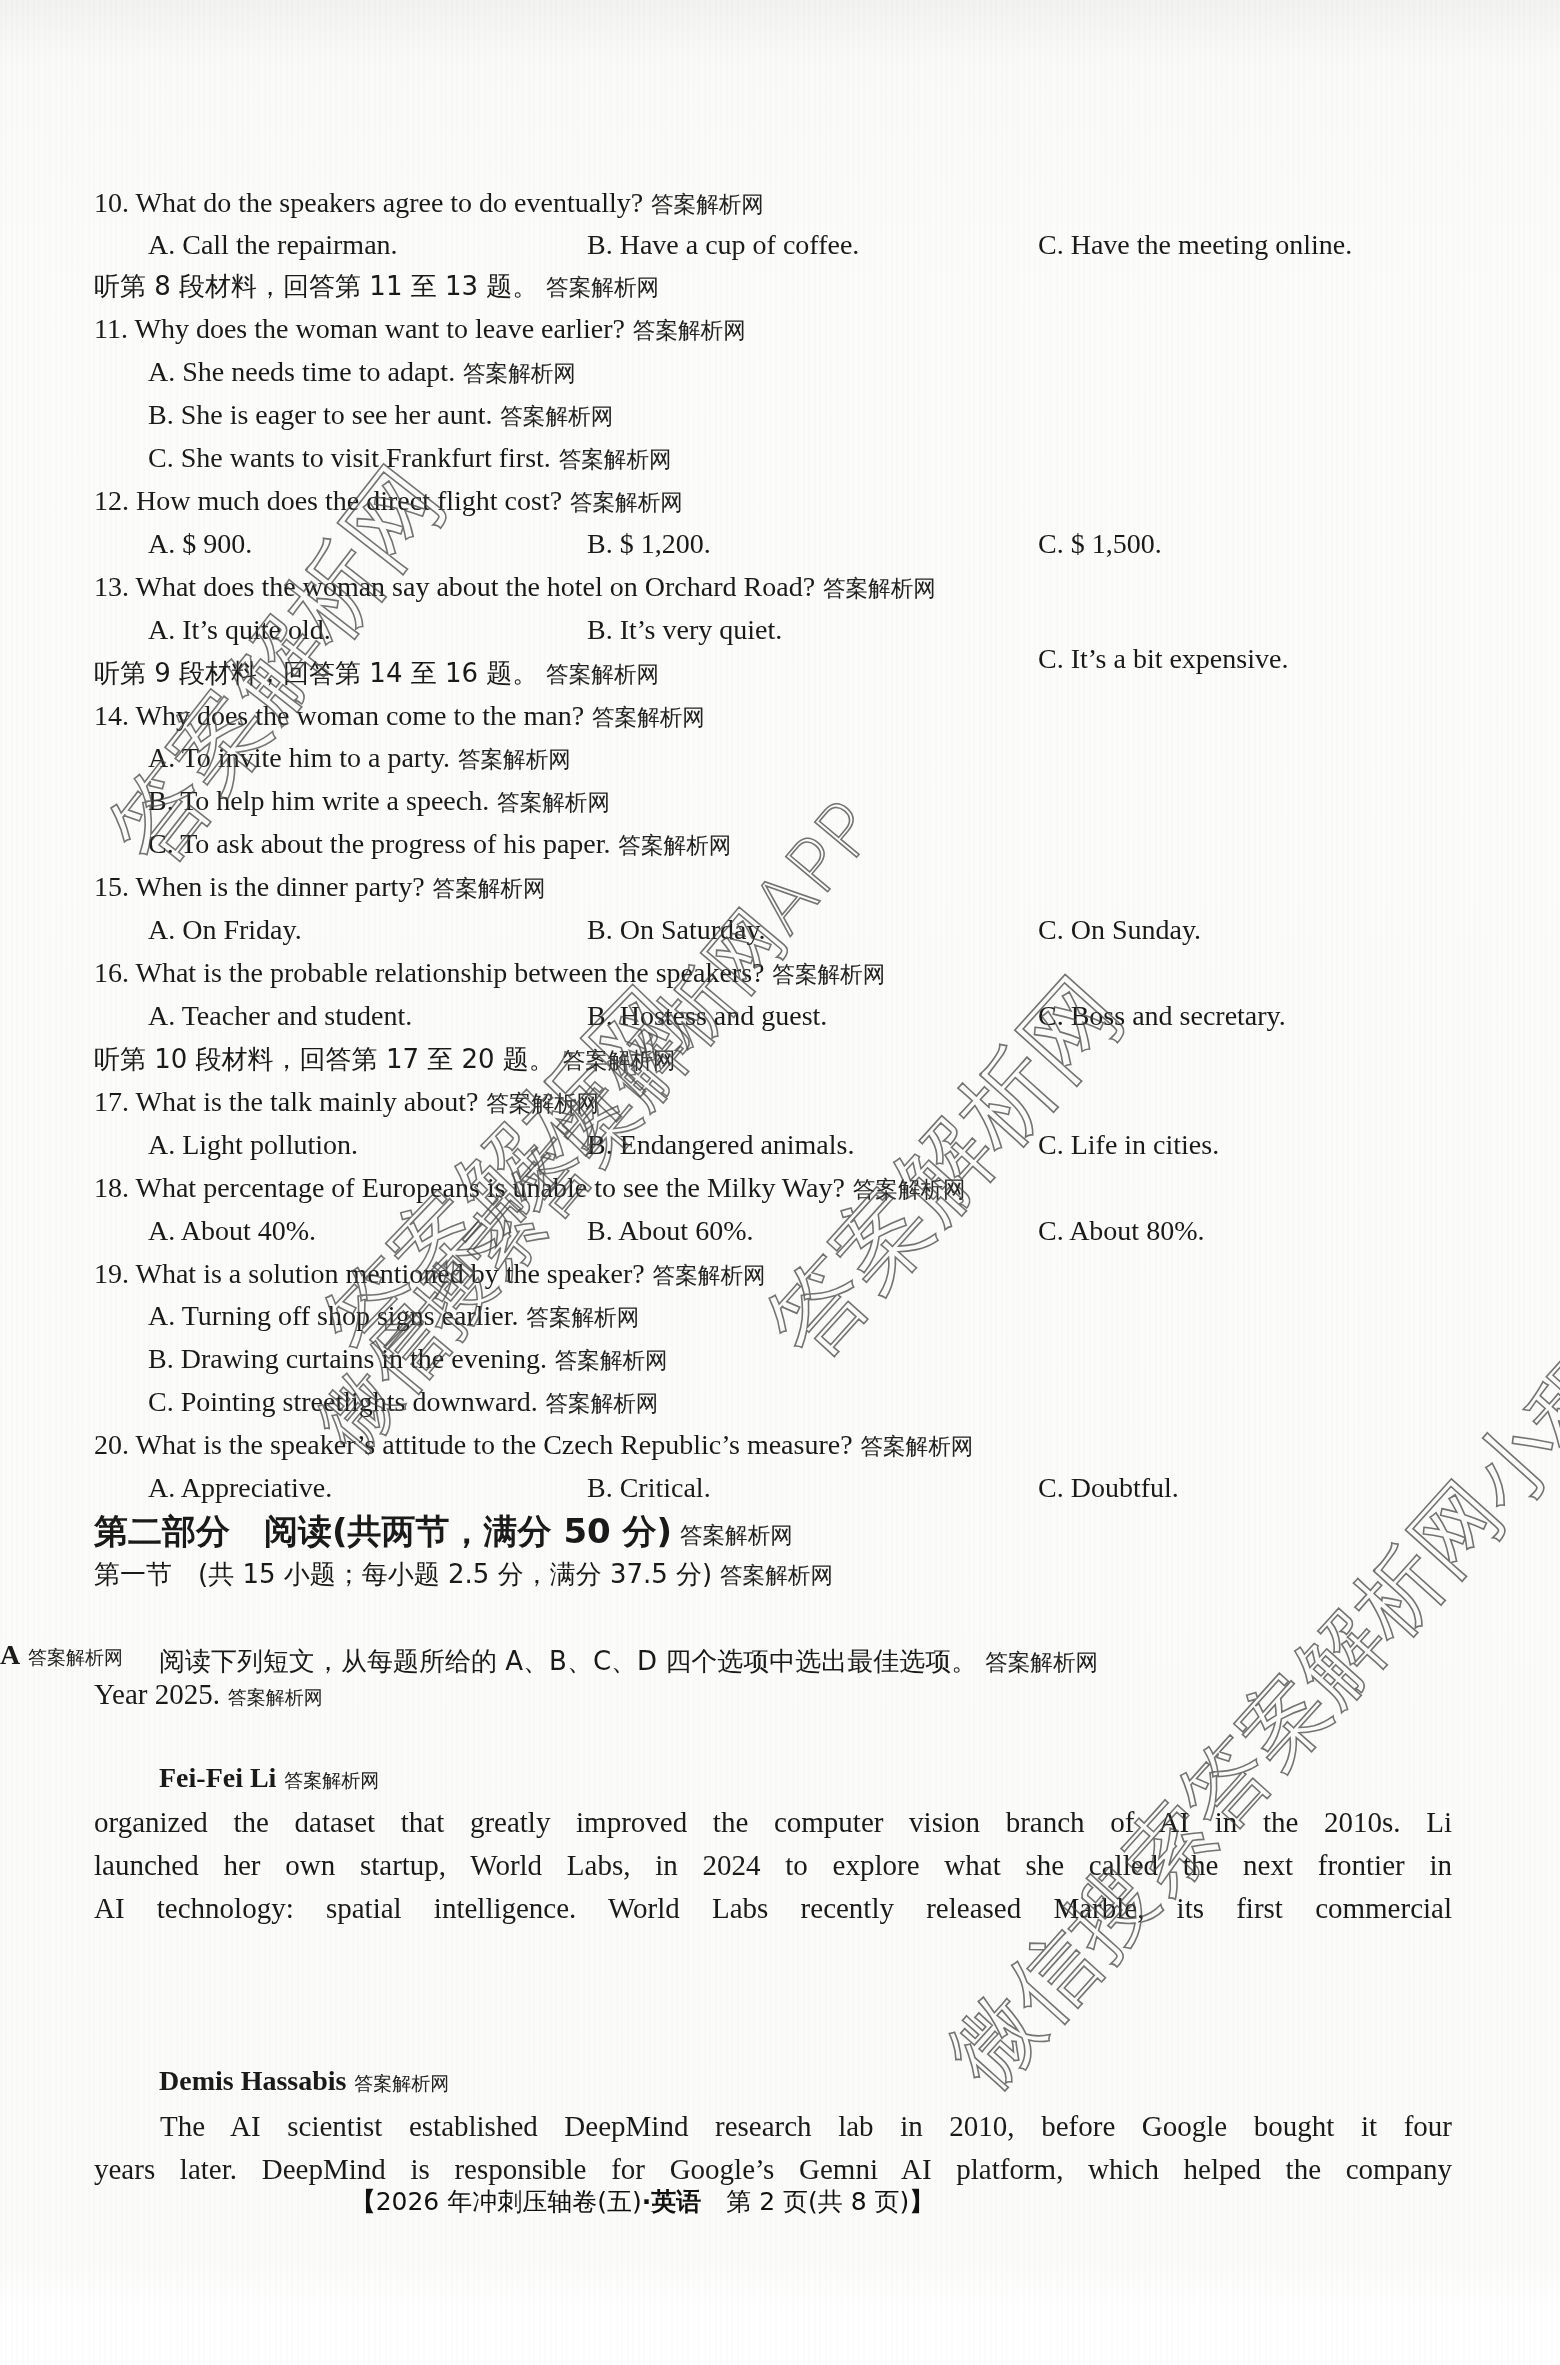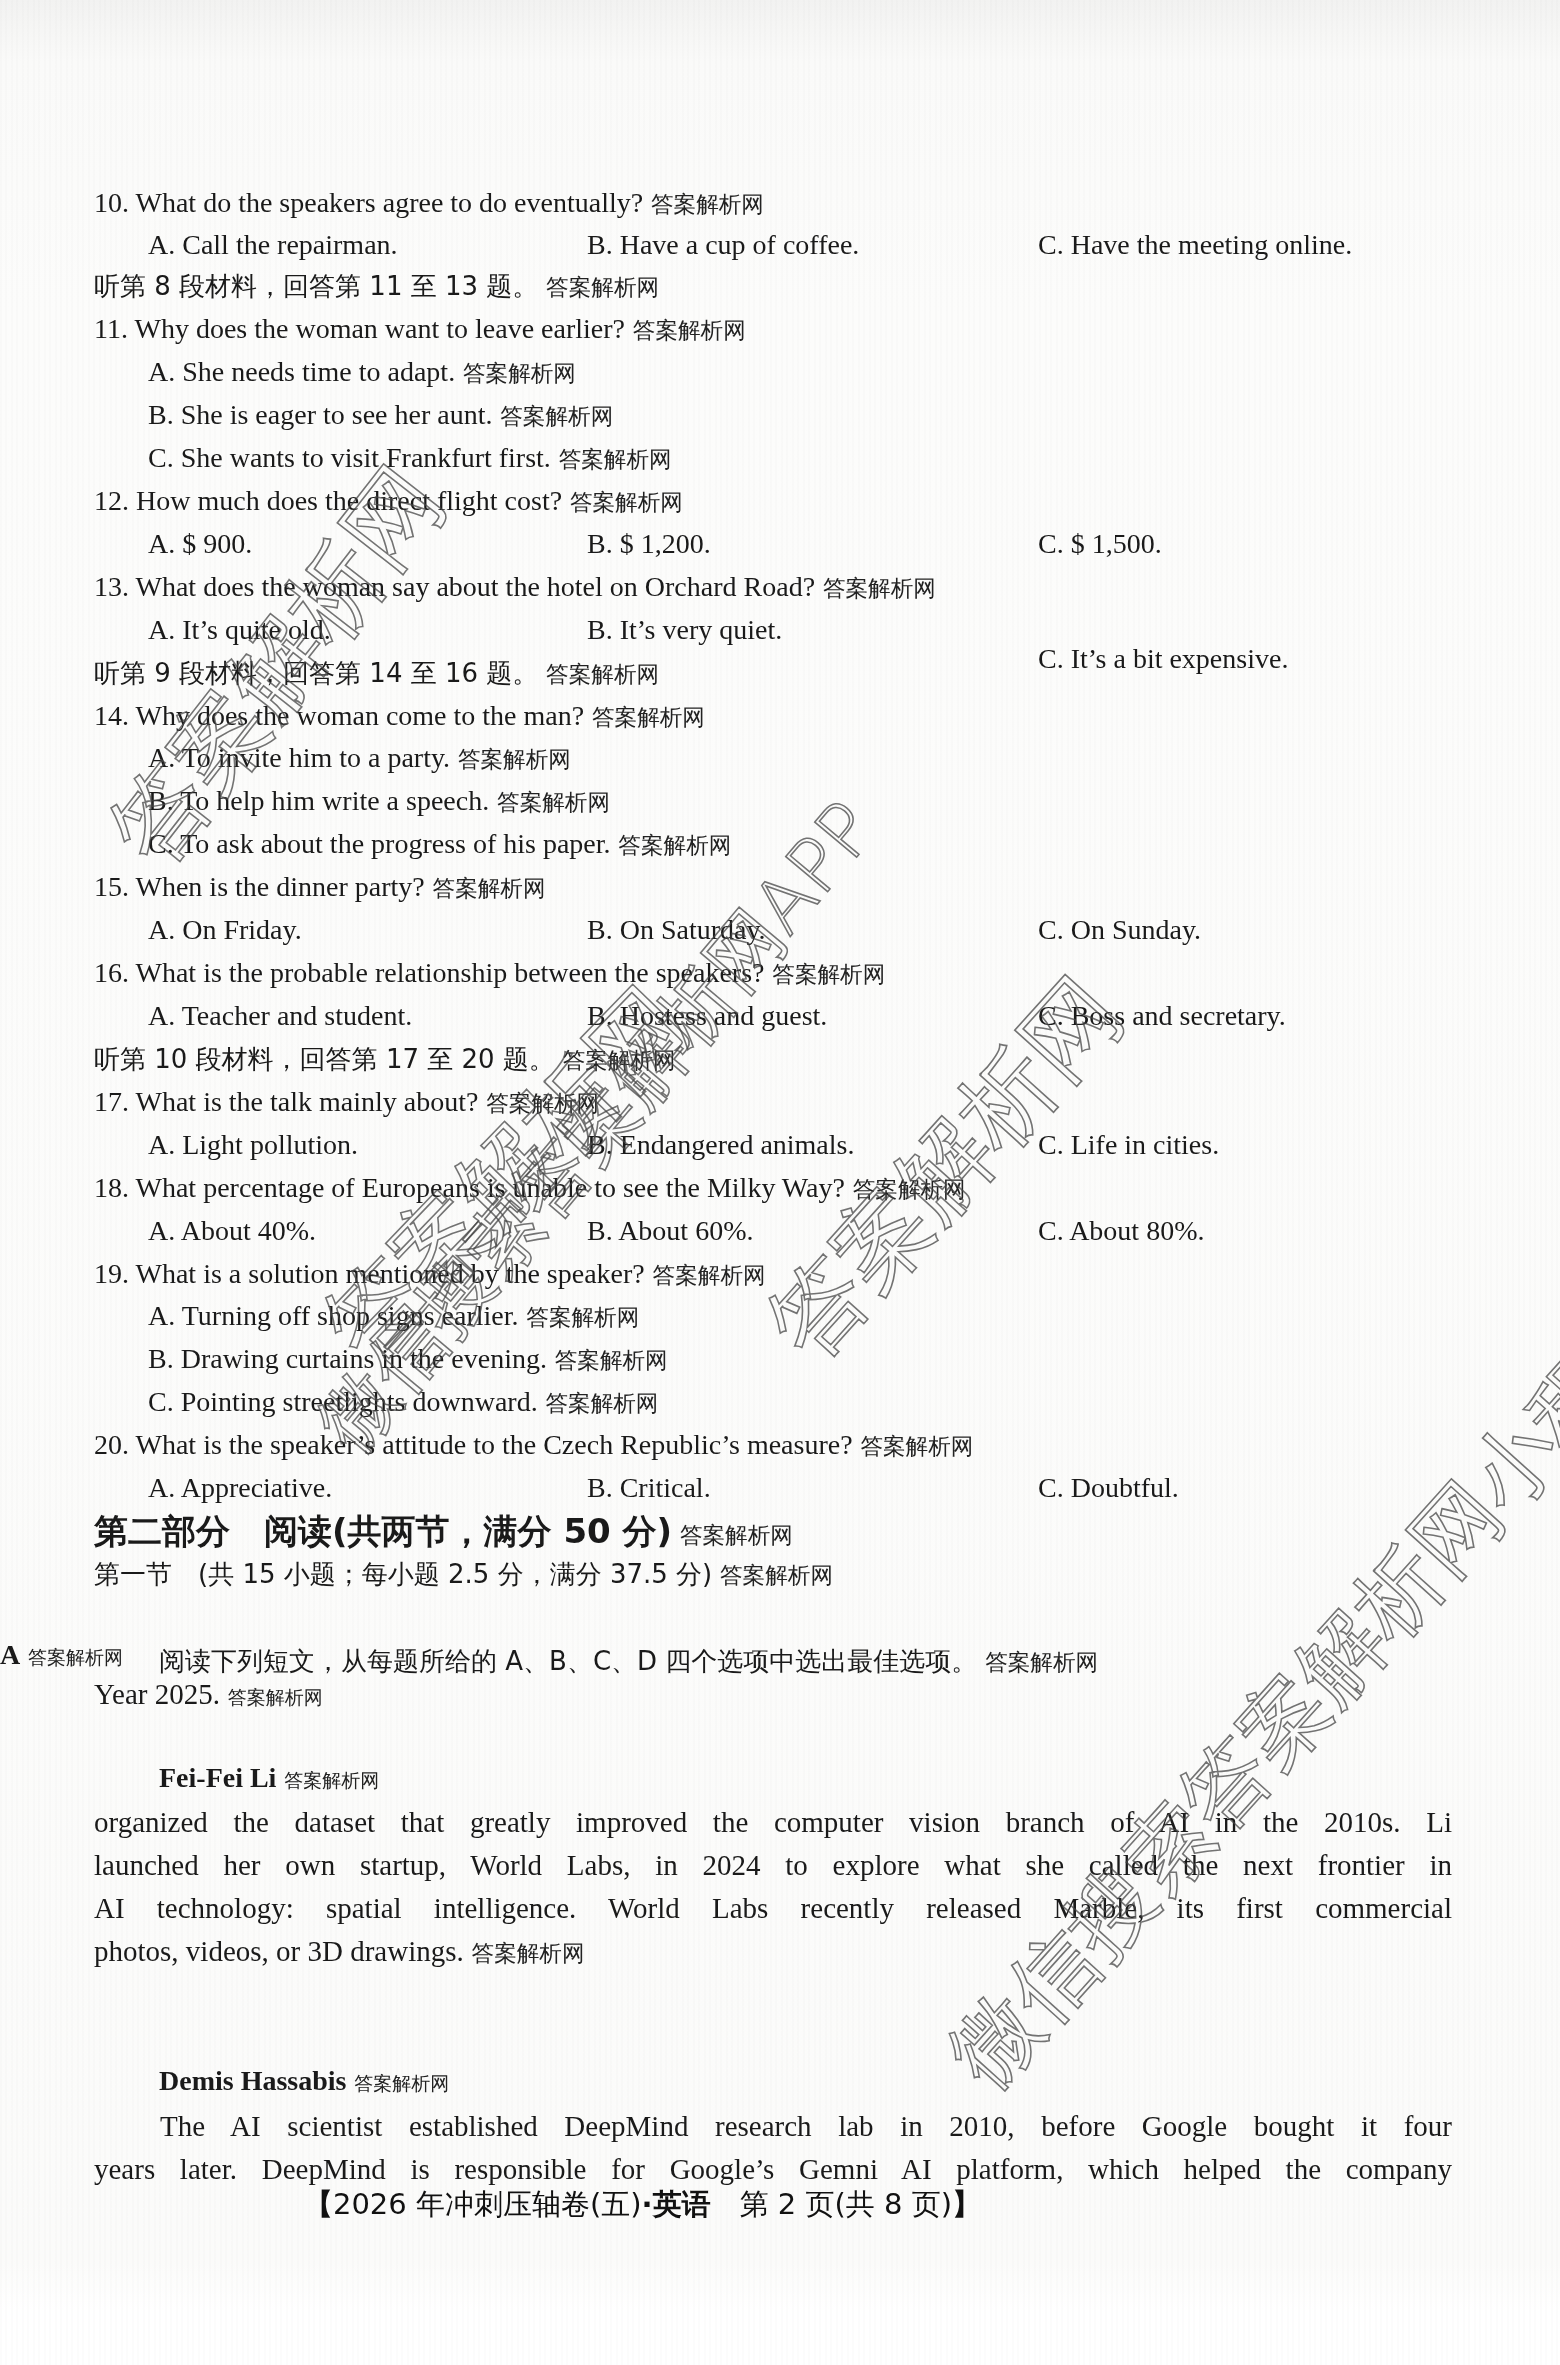--- a/index.html
+++ b/index.html
@@ -34,21 +34,21 @@
   .para {
     position: absolute; left: 94px; width: 1358px; font-size: 29px; line-height: 43px;
     text-align: justify; text-align-last: left;
   }
   .para .indent { display: inline-block; width: 66px; }
   .para-line { display: block; text-align: justify; text-align-last: justify; white-space: nowrap; }
   .para-line.last { text-align-last: left; }
   .center-title { position: absolute; left: 0; width: 1490px; font-size: 28px; }
   .footer {
     position: absolute; left: 0; width: 1285px; top: 2185px; text-align: center;
-    font-family: "DejaVu Sans", sans-serif; font-size: 29px; color: #111;
+    font-family: "DejaVu Sans", sans-serif; font-size: 25px; color: #111;
   }
   .footer .b { font-weight: bold; }
   .stamp {
     position: absolute; pointer-events: none;
     font-family: "DejaVu Sans", sans-serif; font-weight: 300;
     color: transparent; -webkit-text-stroke: 1.6px rgba(70,70,70,0.75);
     white-space: nowrap; transform-origin: left center;
   }
   i.it { font-style: italic; }
 </style>
@@ -110,21 +110,20 @@
     <div class="line sec" style="top: 1644px; left: 159px;"><span>阅读下列短文，从每题所给的 A、B、C、D 四个选项中选出最佳选项。</span><span class="wm-inline">答案解析网</span></div>
     <div class="center-title" style="top: 1639px;"><span class="bold">A</span><span class="wm-inline wm-small">答案解析网</span></div>
     <div class="para" style="top: 1673px;">
       <span class="para-line last"><span>Year 2025.</span><span class="wm-inline wm-small">答案解析网</span></span>
     </div>
     <div class="line q" style="top: 1761px; left: 159px;"><span class="bold">Fei-Fei Li</span><span class="wm-inline wm-small">答案解析网</span></div>
     <div class="para" style="top: 1801px;">
       <span class="para-line"><span>organized the dataset that greatly improved the computer vision branch of AI in the 2010s.  Li</span></span>
       <span class="para-line"><span>launched her own startup, World Labs, in 2024 to explore what she called the next frontier in</span></span>
       <span class="para-line"><span>AI technology: spatial intelligence.  World Labs recently released Marble, its first commercial</span></span>
-      <span class="para-line last"><span>photos, videos, or 3D drawings.</span><span class="wm-inline">答案解析网</span></span>
     </div>
     <div class="line q" style="top: 2064px; left: 159px;"><span class="bold">Demis Hassabis</span><span class="wm-inline wm-small">答案解析网</span></div>
     <div class="para" style="top: 2105px;">
       <span class="para-line"><span class="indent"></span><span>The AI scientist established DeepMind research lab in 2010, before Google bought it four</span></span>
       <span class="para-line"><span>years later.  DeepMind is responsible for Google’s Gemni AI platform, which helped the company</span></span>
     </div>
   </div>
 
 <div class="footer">
   <span class="b">【</span><span>2026 年冲刺压轴卷(五)</span><span class="b">·</span><span class="b">英语</span>　<span>第 2 页(共 8 页)</span><span class="b">】</span>

